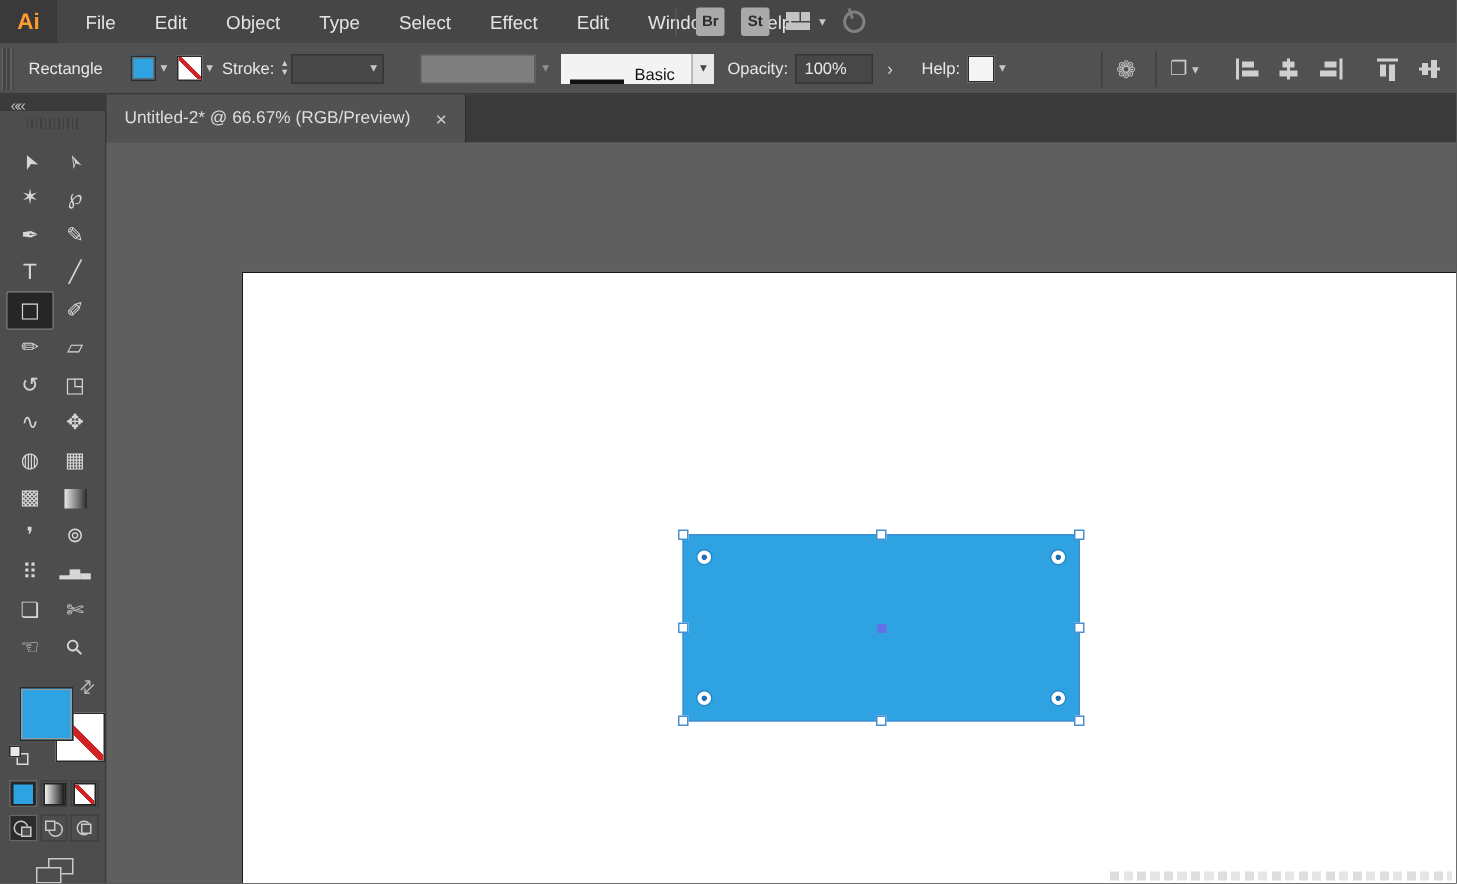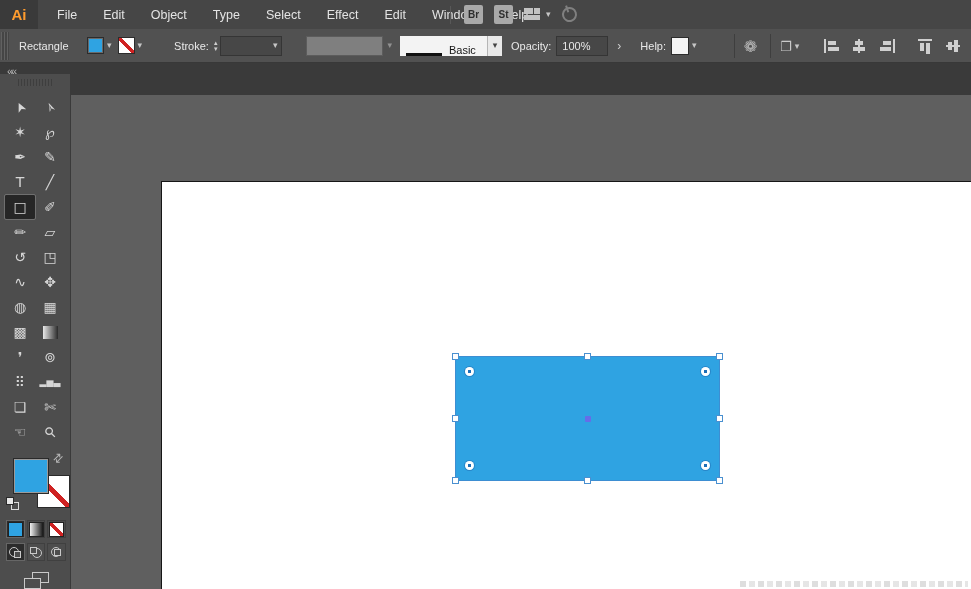--- a/index.html
+++ b/index.html
@@ -39,21 +39,21 @@
             background:repeating-linear-gradient(90deg,#616161 0 1px,#454545 1px 3px); }
   .ctx-label { width:56px; margin-left:6px; margin-right:12px; }
   .swatch-group { display:flex; align-items:center; margin-right:6px; }
   .swatch { width:17px; height:17px; border:1px solid #2c2c2c; box-shadow:0 0 0 1px #6a6a6a inset; }
   .swatch.fill-sw { background:var(--accent,#2fa3e2); }
   .none-bg { background:#fff; position:relative; overflow:hidden; box-shadow:none; }
   .none-bg::after { content:""; position:absolute; inset:0;
        background:linear-gradient(to top right,transparent 43%,#cf2222 43%,#cf2222 57%,transparent 57%); }
   .swatch-group .chev { margin-left:3px; }
   .cb-label { margin-right:5px; }
-  .lbl-stroke { margin-left:26px; }
+  .lbl-stroke { }
   .stepper { display:flex; flex-direction:column; line-height:.85; font-size:7px;
              color:#cfcfcf; margin-right:3px; }
   .dd-dark { width:62px; height:20px; background:#474747; border:1px solid #353535;
              display:flex; align-items:center; justify-content:flex-end; padding:0 4px; }
   .profile-dd { width:77px; height:20px; background:#7f7f7f; border:1px solid #5c5c5c;
                 margin-left:24px; }
   .profile-chev { margin:0 8px 0 4px; opacity:.55; }
   .brush-dd { display:flex; align-items:center; }
   .brush-face { width:87px; height:20px; background:#f3f3f3; color:#141414; display:flex;
                 align-items:flex-end; padding:0 6px; }
@@ -296,20 +296,24 @@
           </svg>
       </div>
       <div class="align-btn">
         
       </div>
     </div>
   </div>
 
   <div class="tabrow">
     <span class="collapse">««</span>
+    <div class="tab">
+      <span>Untitled-2* @ 66.67% (RGB/Preview)</span>
+      <span class="tab-close">×</span>
+    </div>
   </div>
 
   <div class="toolpanel">
     <div class="panel-grip"></div>
     <div class="tools">
         <div class="cell">
           <span class="g">➤</span>
         </div>
         <div class="cell">
           <span class="g">➢</span>

